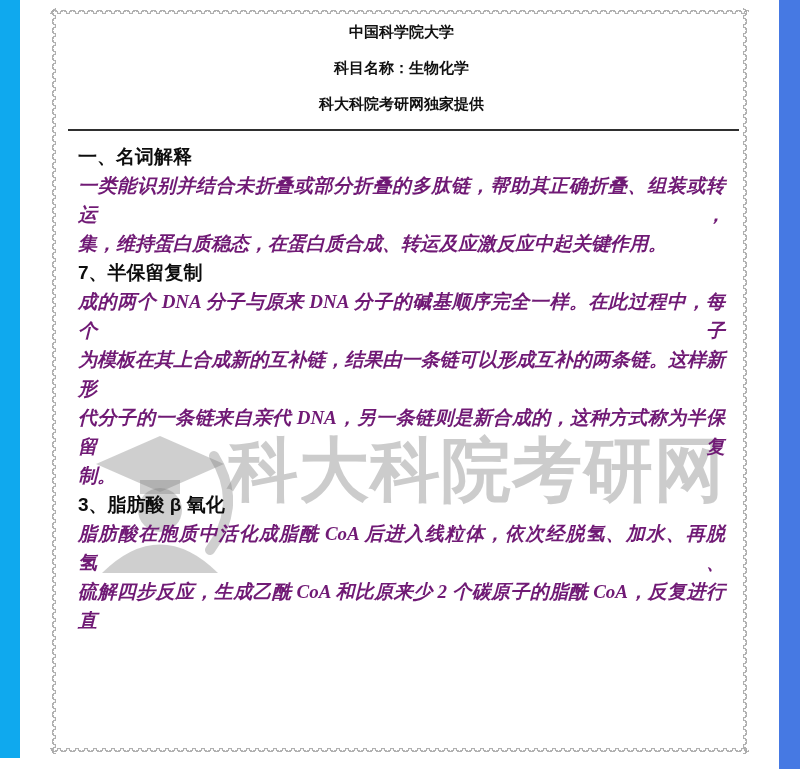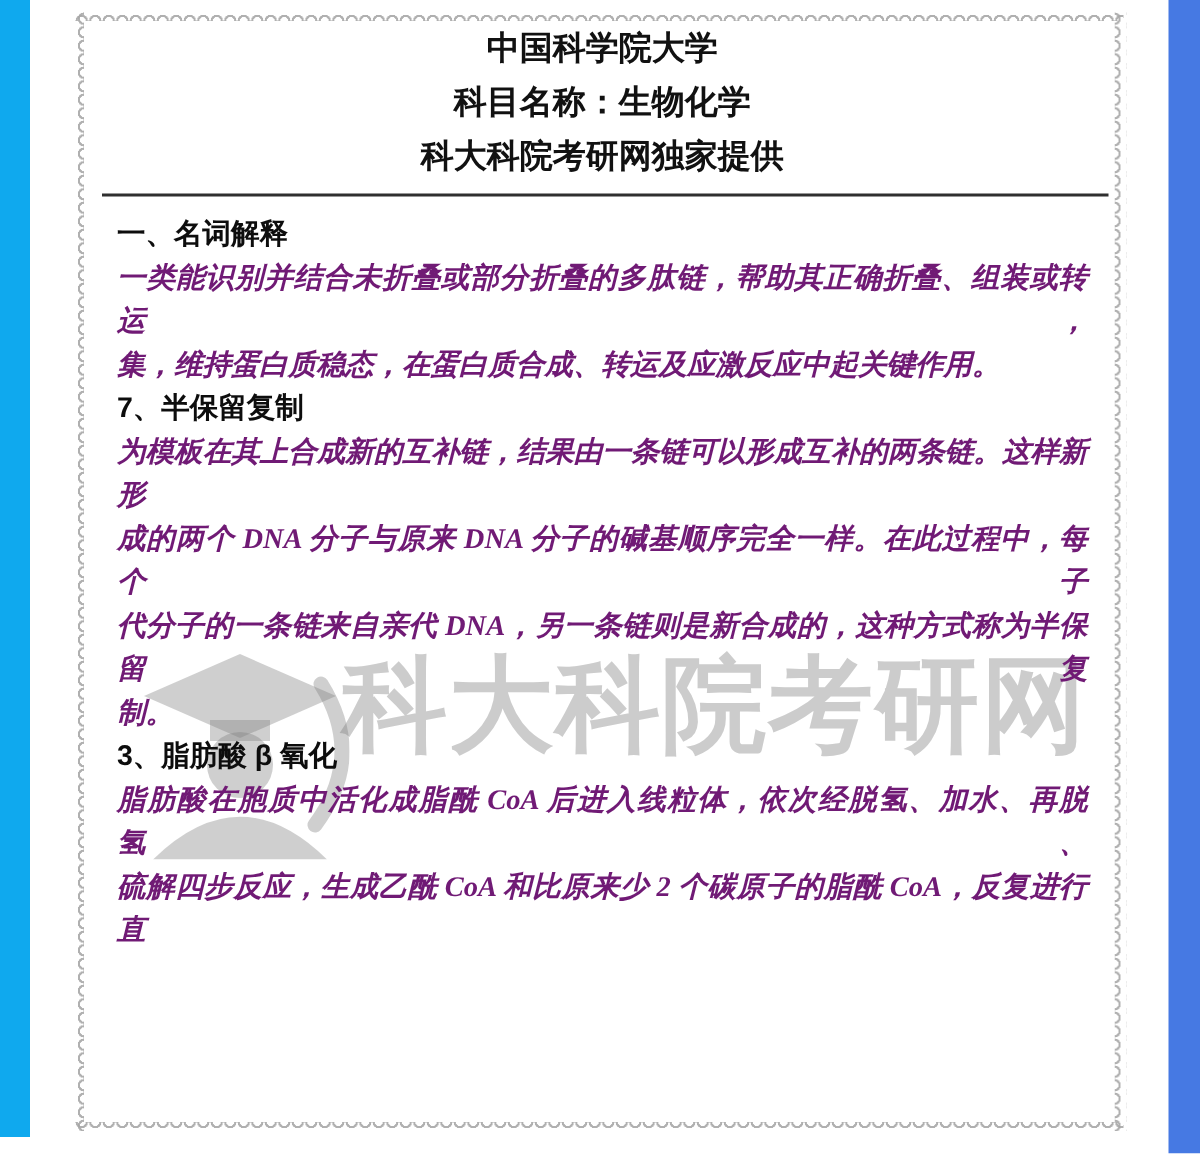--- a/index.html
+++ b/index.html
@@ -42,21 +42,21 @@
   }
   .wm-url{
     position:absolute;left:176px;top:483px;white-space:nowrap;
     font-family:"Liberation Sans","DejaVu Sans",sans-serif;
     font-weight:bold;font-size:52px;letter-spacing:0px;
     color:rgba(128,128,128,.40);
   }
 
   .content{position:absolute;inset:0;padding:4px 22px 0 26px;color:#1f1f1f;}
   .hdr{
-    text-align:center;font-weight:bold;font-size:22px;line-height:36px;
+    text-align:center;font-weight:bold;font-size:15px;line-height:36px;
     color:#111;white-space:nowrap;
     font-family:"Liberation Sans","DejaVu Sans",sans-serif;
   }
   .divider{height:2px;background:#2f2f2f;margin:7px -14px 0 -10px;}
 
   .h{
     font-weight:bold;font-size:19px;line-height:29px;white-space:nowrap;
     color:#0d0d0d;font-family:"Liberation Sans","DejaVu Sans",sans-serif;
   }
   .h.first{margin-top:11px;}
@@ -97,22 +97,22 @@
       <div class="hdr">科目名称：生物化学</div>
       <div class="hdr">科大科院考研网独家提供</div>
       <div class="divider"></div>
 
       <div class="h first">一、名词解释</div>
 
       <div class="ln">一类能识别并结合未折叠或部分折叠的多肽链，帮助其正确折叠、组装或转运，</div>
       <div class="ln last">集，维持蛋白质稳态，在蛋白质合成、转运及应激反应中起关键作用。</div>
 
       <div class="h">7、半保留复制</div>
+      <div class="ln">成的两个 DNA 分子与原来 DNA 分子的碱基顺序完全一样。在此过程中，每个子</div>
       <div class="ln">为模板在其上合成新的互补链，结果由一条链可以形成互补的两条链。这样新形</div>
-      <div class="ln">成的两个 DNA 分子与原来 DNA 分子的碱基顺序完全一样。在此过程中，每个子</div>
       <div class="ln">代分子的一条链来自亲代 DNA，另一条链则是新合成的，这种方式称为半保留复</div>
       <div class="ln last">制。</div>
 
       <div class="h">3、脂肪酸 β 氧化</div>
       <div class="ln">脂肪酸在胞质中活化成脂酰 CoA 后进入线粒体，依次经脱氢、加水、再脱氢、</div>
       <div class="ln">硫解四步反应，生成乙酰 CoA 和比原来少 2 个碳原子的脂酰 CoA，反复进行直</div>
 
     </div>
   </div>
 </div>

